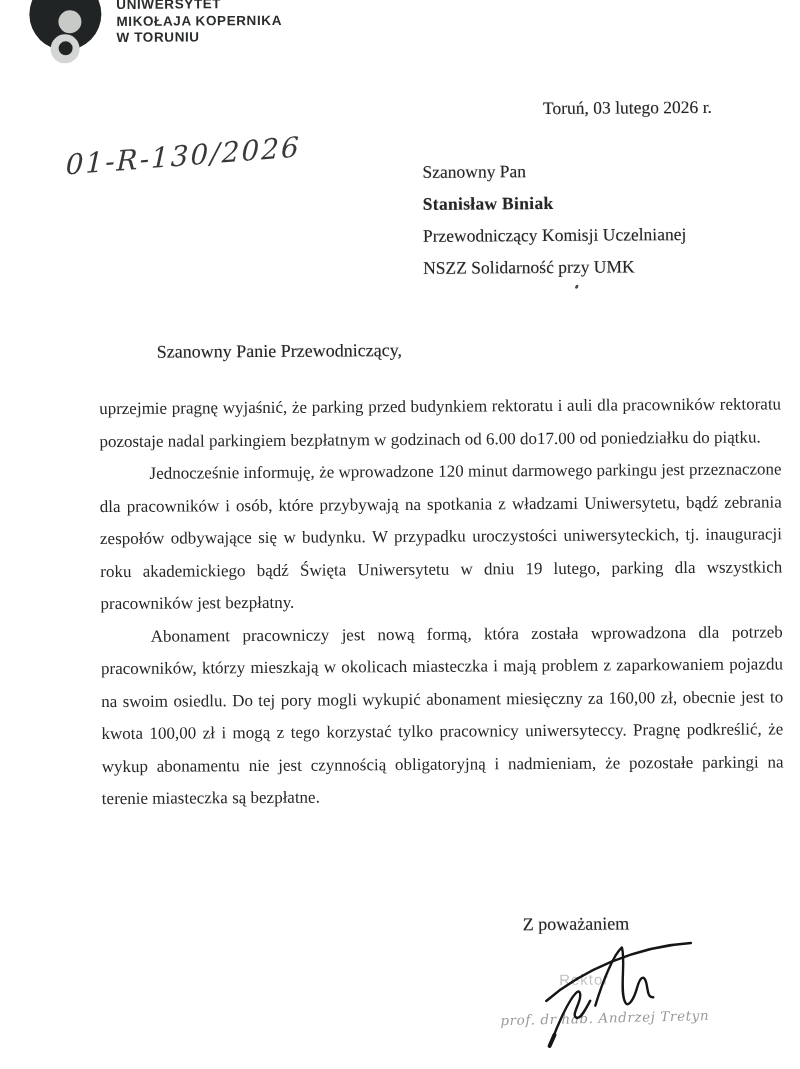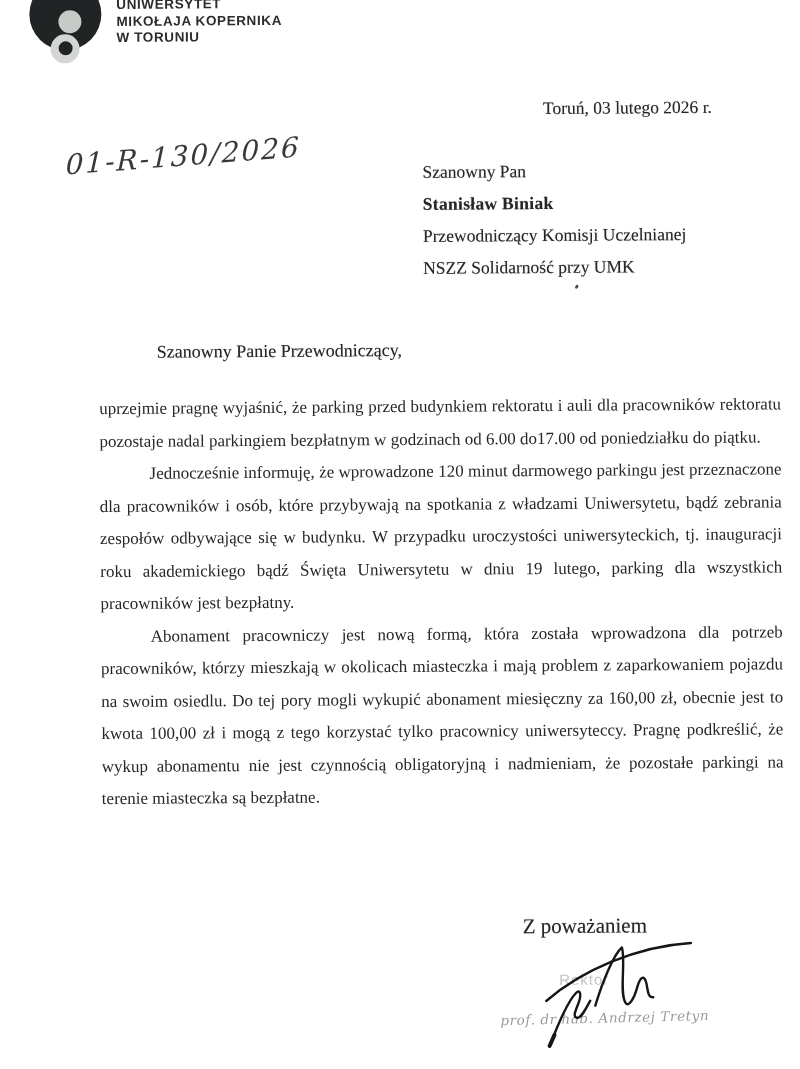--- a/index.html
+++ b/index.html
@@ -36,21 +36,21 @@
   .recipient .bold{font-weight:700;letter-spacing:.3px;}
   .stray-mark{position:absolute;left:577px;top:286px;width:3px;height:4px;background:#4a4a4a;border-radius:50%;transform:rotate(35deg);}
 
   .salutation{position:absolute;left:158px;top:340px;font-size:18px;color:#262626;}
 
   .body-text{position:absolute;left:100px;top:391px;width:682px;font-size:17px;line-height:32.5px;
     color:#272727;text-align:justify;}
   .body-text p{margin:0;}
   .body-text p.indent{text-indent:50px;}
 
-  .closing-phrase{position:absolute;left:520px;top:915px;font-size:21px;color:#262626;}
+  .closing-phrase{position:absolute;left:520px;top:915px;font-size:18px;color:#262626;}
 
   .rektor-stamp{position:absolute;left:556px;top:972px;font-size:15px;letter-spacing:1px;
     color:rgba(140,146,141,.55);font-family:"Liberation Sans",sans-serif;}
   .signer-name{position:absolute;left:497px;top:1011px;font-size:13.5px;font-style:italic;
     letter-spacing:.6px;color:rgba(125,131,126,.8);font-family:"DejaVu Serif",serif;transform:rotate(-1deg);}
 
   .signature{position:absolute;left:470px;top:933px;width:230px;height:120px;}
   .signature path{fill:none;stroke:#161616;stroke-width:2.4;stroke-linecap:round;stroke-linejoin:round;}
   .signature path.thick{stroke-width:4;}
 </style>

